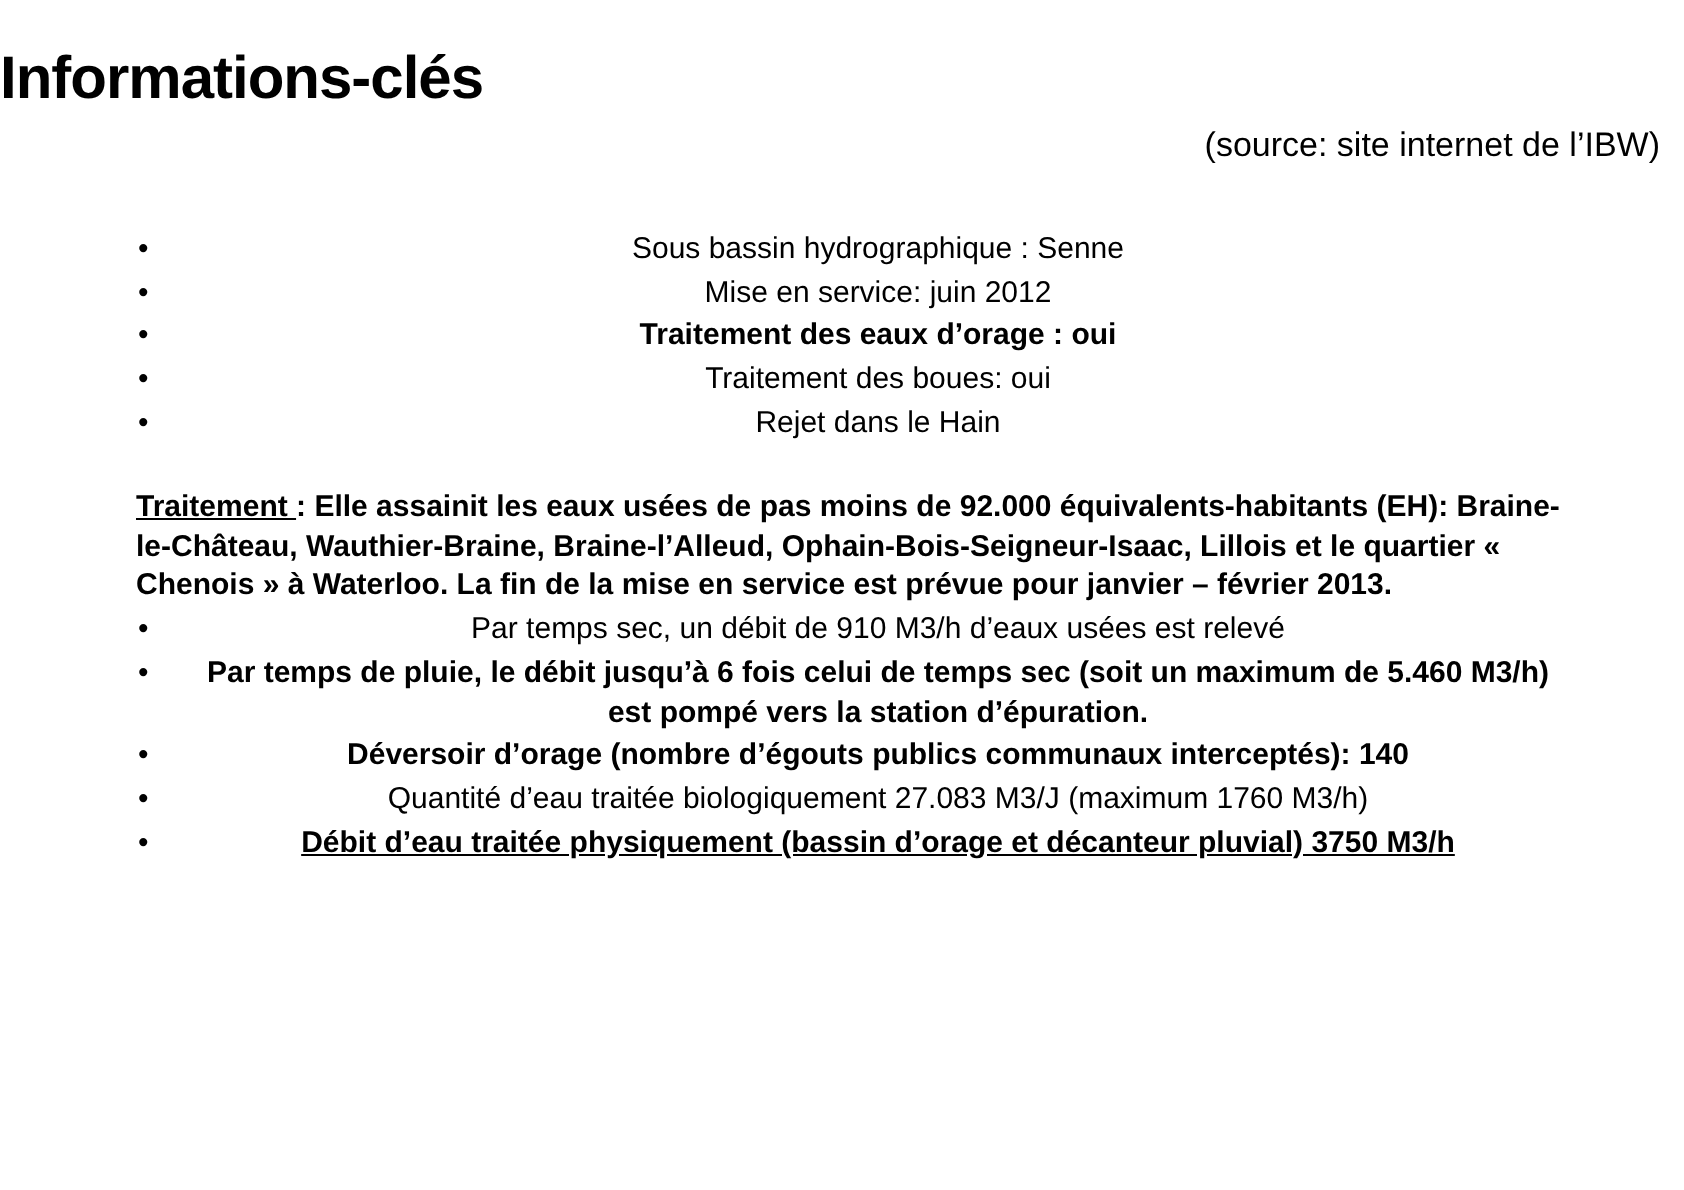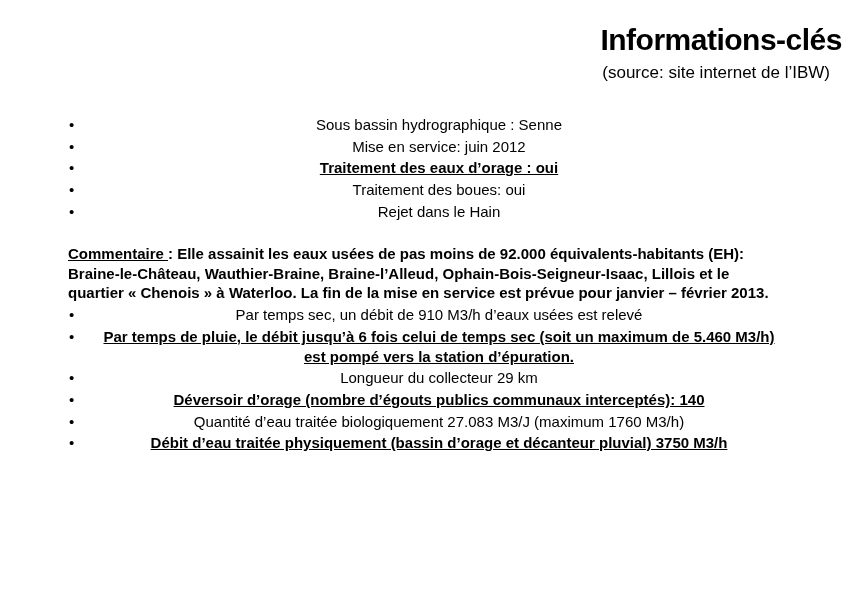--- a/index.html
+++ b/index.html
@@ -16,21 +16,21 @@
     position: relative;
     width: 842px;
     height: 595px;
     box-sizing: border-box;
   }
   .title {
     margin: 22px 0 0 0;
     font-size: 30px;
     line-height: 36px;
     font-weight: bold;
-    text-align: right;
+    text-align: left;
     letter-spacing: -0.5px;
   }
   .subtitle {
     margin: 3px 12px 0 0;
     font-size: 17px;
     line-height: 24px;
     font-weight: normal;
     text-align: right;
   }
   ul.bullets {
@@ -47,21 +47,21 @@
     line-height: 19.5px;
     margin-bottom: 2.2px;
   }
   ul.bullets li::before {
     content: "\2022";
     position: absolute;
     left: 1px;
     top: 0;
     font-size: 15px;
   }
-  .b { font-weight: bold; text-decoration: underline; }
+  .b { font-weight: bold; }
   .u { text-decoration: underline; }
   .comment {
     margin: 23px 60px 0 68px;
     max-width: 712px;
     font-size: 15px;
     line-height: 19.4px;
     font-weight: bold;
   }
   .autres-head {
     margin: 24px 60px 0 68px;
@@ -82,25 +82,24 @@
   <p class="subtitle">(source: site internet de l’IBW)</p>
 
   <ul class="bullets facts">
     <li><span>Sous bassin hydrographique : Senne</span></li>
     <li><span>Mise en service: juin 2012</span></li>
     <li><span class="b">Traitement des eaux d’orage : oui</span></li>
     <li><span>Traitement des boues: oui</span></li>
     <li><span>Rejet dans le Hain</span></li>
   </ul>
 
-  <p class="comment"><span class="u">Commentaire </span><span>: Elle assainit les eaux usées de pas moins de 92.000 équivalents-habitants (EH): Braine-le-Château, Wauthier-Braine, Braine-l’Alleud, Ophain-Bois-Seigneur-Isaac, Lillois et le quartier « Chenois » à Waterloo. La fin de la mise en service est prévue pour janvier – février 2013.</span></p>
+  <p class="comment"><span class="u">Traitement </span><span>: Elle assainit les eaux usées de pas moins de 92.000 équivalents-habitants (EH): Braine-le-Château, Wauthier-Braine, Braine-l’Alleud, Ophain-Bois-Seigneur-Isaac, Lillois et le quartier « Chenois » à Waterloo. La fin de la mise en service est prévue pour janvier – février 2013.</span></p>
 
 
   <ul class="bullets infos">
     <li><span>Par temps sec, un débit de 910 M3/h d’eaux usées est relevé</span></li>
     <li><span class="b">Par temps de pluie, le débit jusqu’à 6 fois celui de temps sec (soit un maximum de 5.460 M3/h) est pompé vers la station d’épuration.</span></li>
-    <li><span>Longueur du collecteur 29 km</span></li>
     <li><span class="b">Déversoir d’orage (nombre d’égouts publics communaux interceptés): 140</span></li>
     <li><span>Quantité d’eau traitée biologiquement 27.083 M3/J (maximum 1760 M3/h)</span></li>
     <li><span class="b u">Débit d’eau traitée physiquement (bassin d’orage et décanteur pluvial) 3750 M3/h</span></li>
   </ul>
 
 </div>
 
 </body></html>

